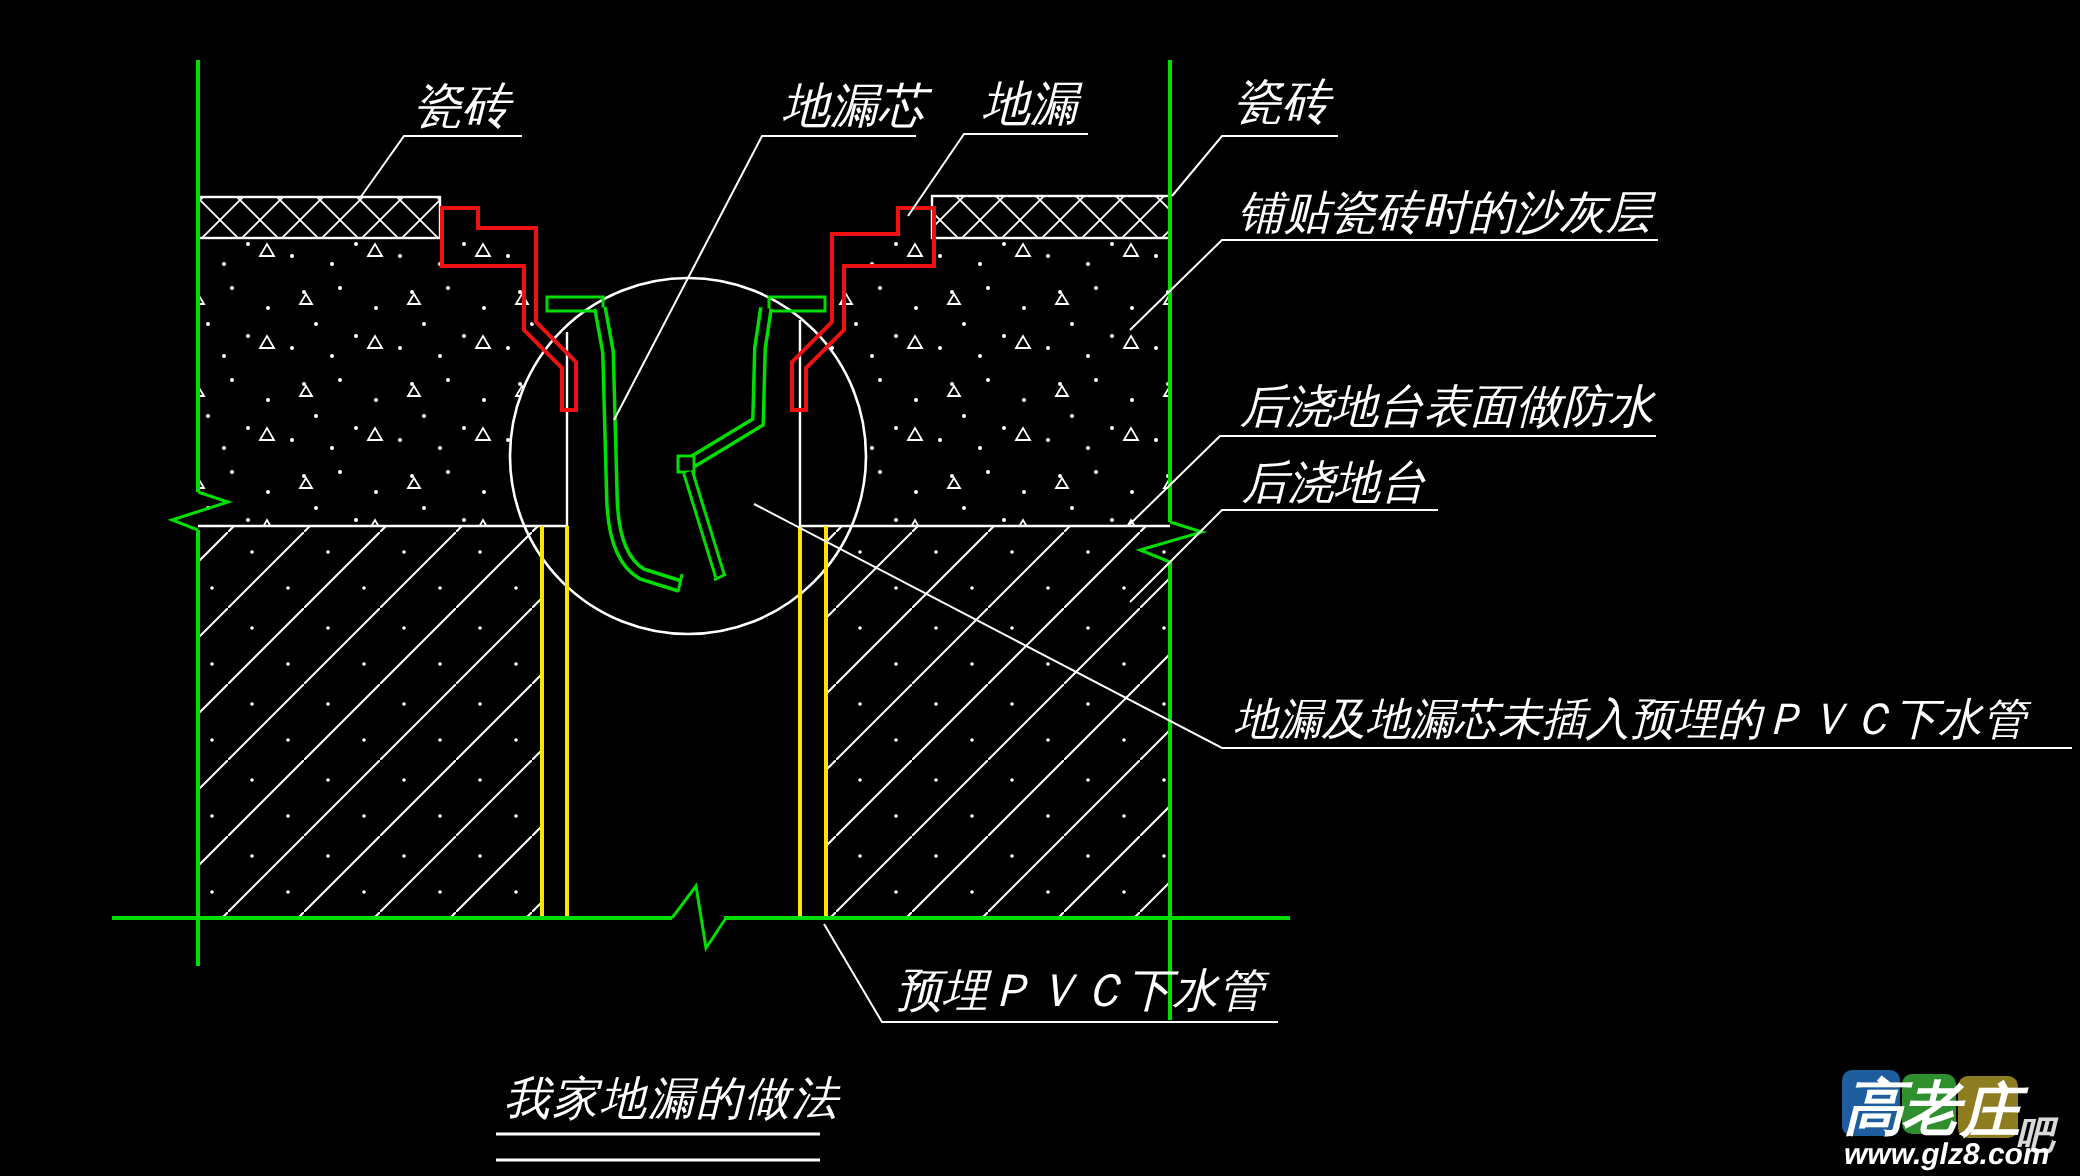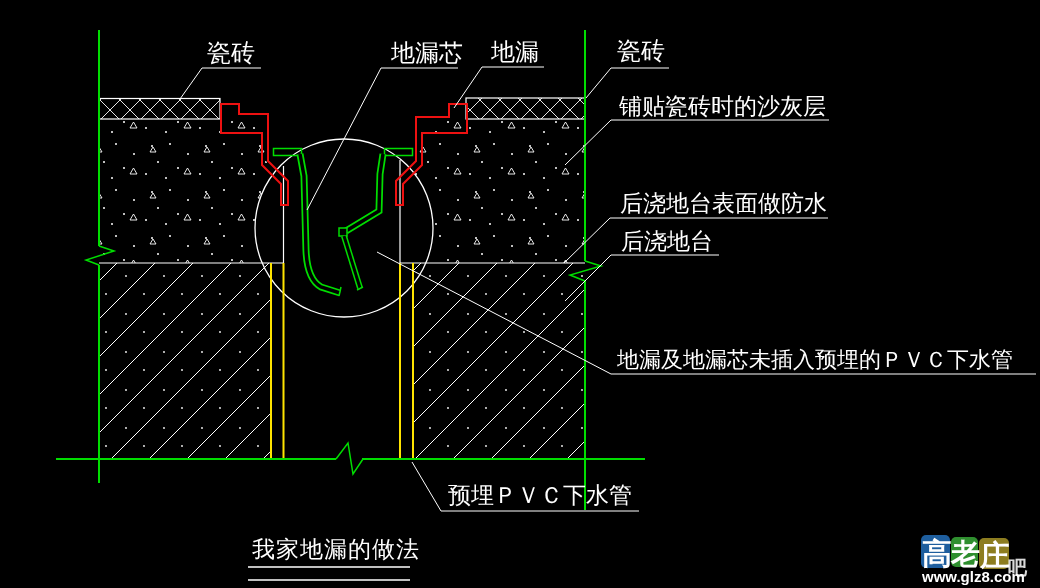--- a/index.html
+++ b/index.html
@@ -1,16 +1,16 @@
 <!DOCTYPE html>
 <html><head>
 <meta charset="utf-8">
 <style>
   html,body{margin:0;padding:0;background:#000;}
-  .stage{width:1040px;height:588px;position:relative;background:#000;overflow:hidden;}
+  .stage{width:1040px;height:588px;position:relative;background:#000;overflow:hidden;font-style:italic;}
   svg{display:block;}
   svg text{fill:#ffffff;font-family:"Liberation Sans","DejaVu Sans",sans-serif;}
   .cap24{font-size:24px;}
   .cap23{font-size:23px;}
   .cap22{font-size:22px;}
   .title{font-size:23px;letter-spacing:1px;}
   .wm-char{font-family:"Liberation Serif","DejaVu Serif",serif;font-weight:bold;}
   .wm-url{font-size:15px;font-weight:bold;}
 </style>
 </head>

